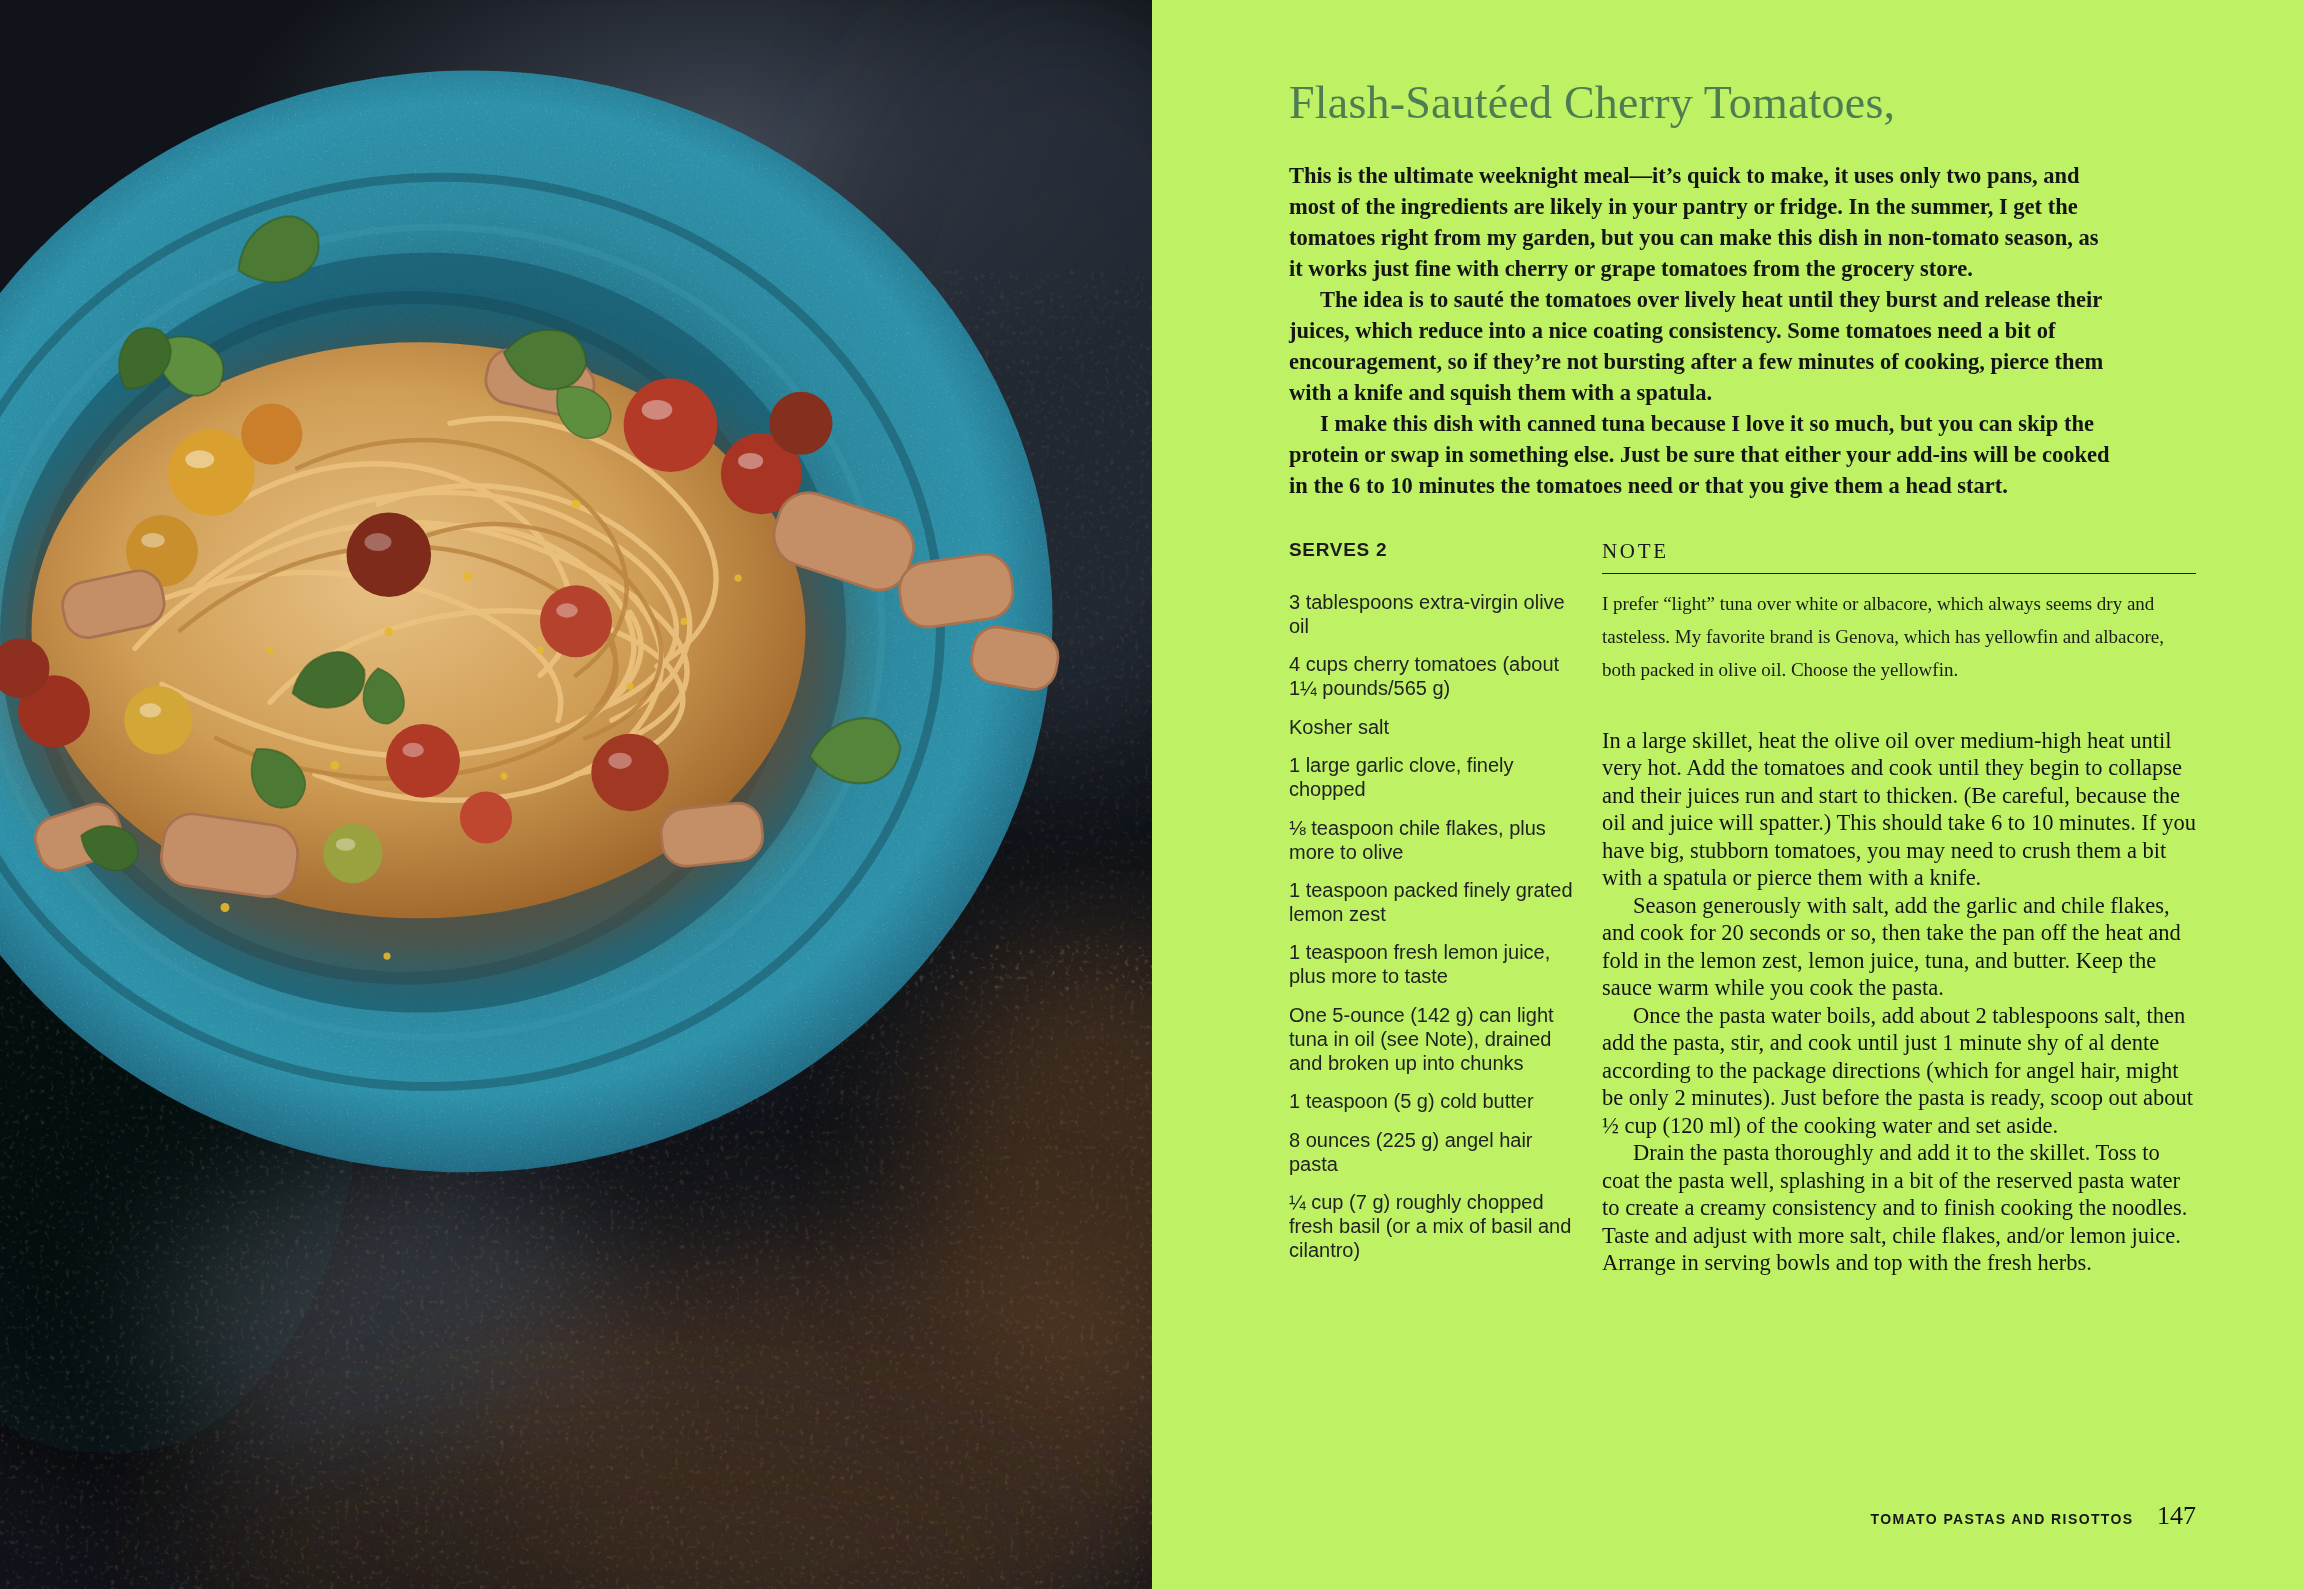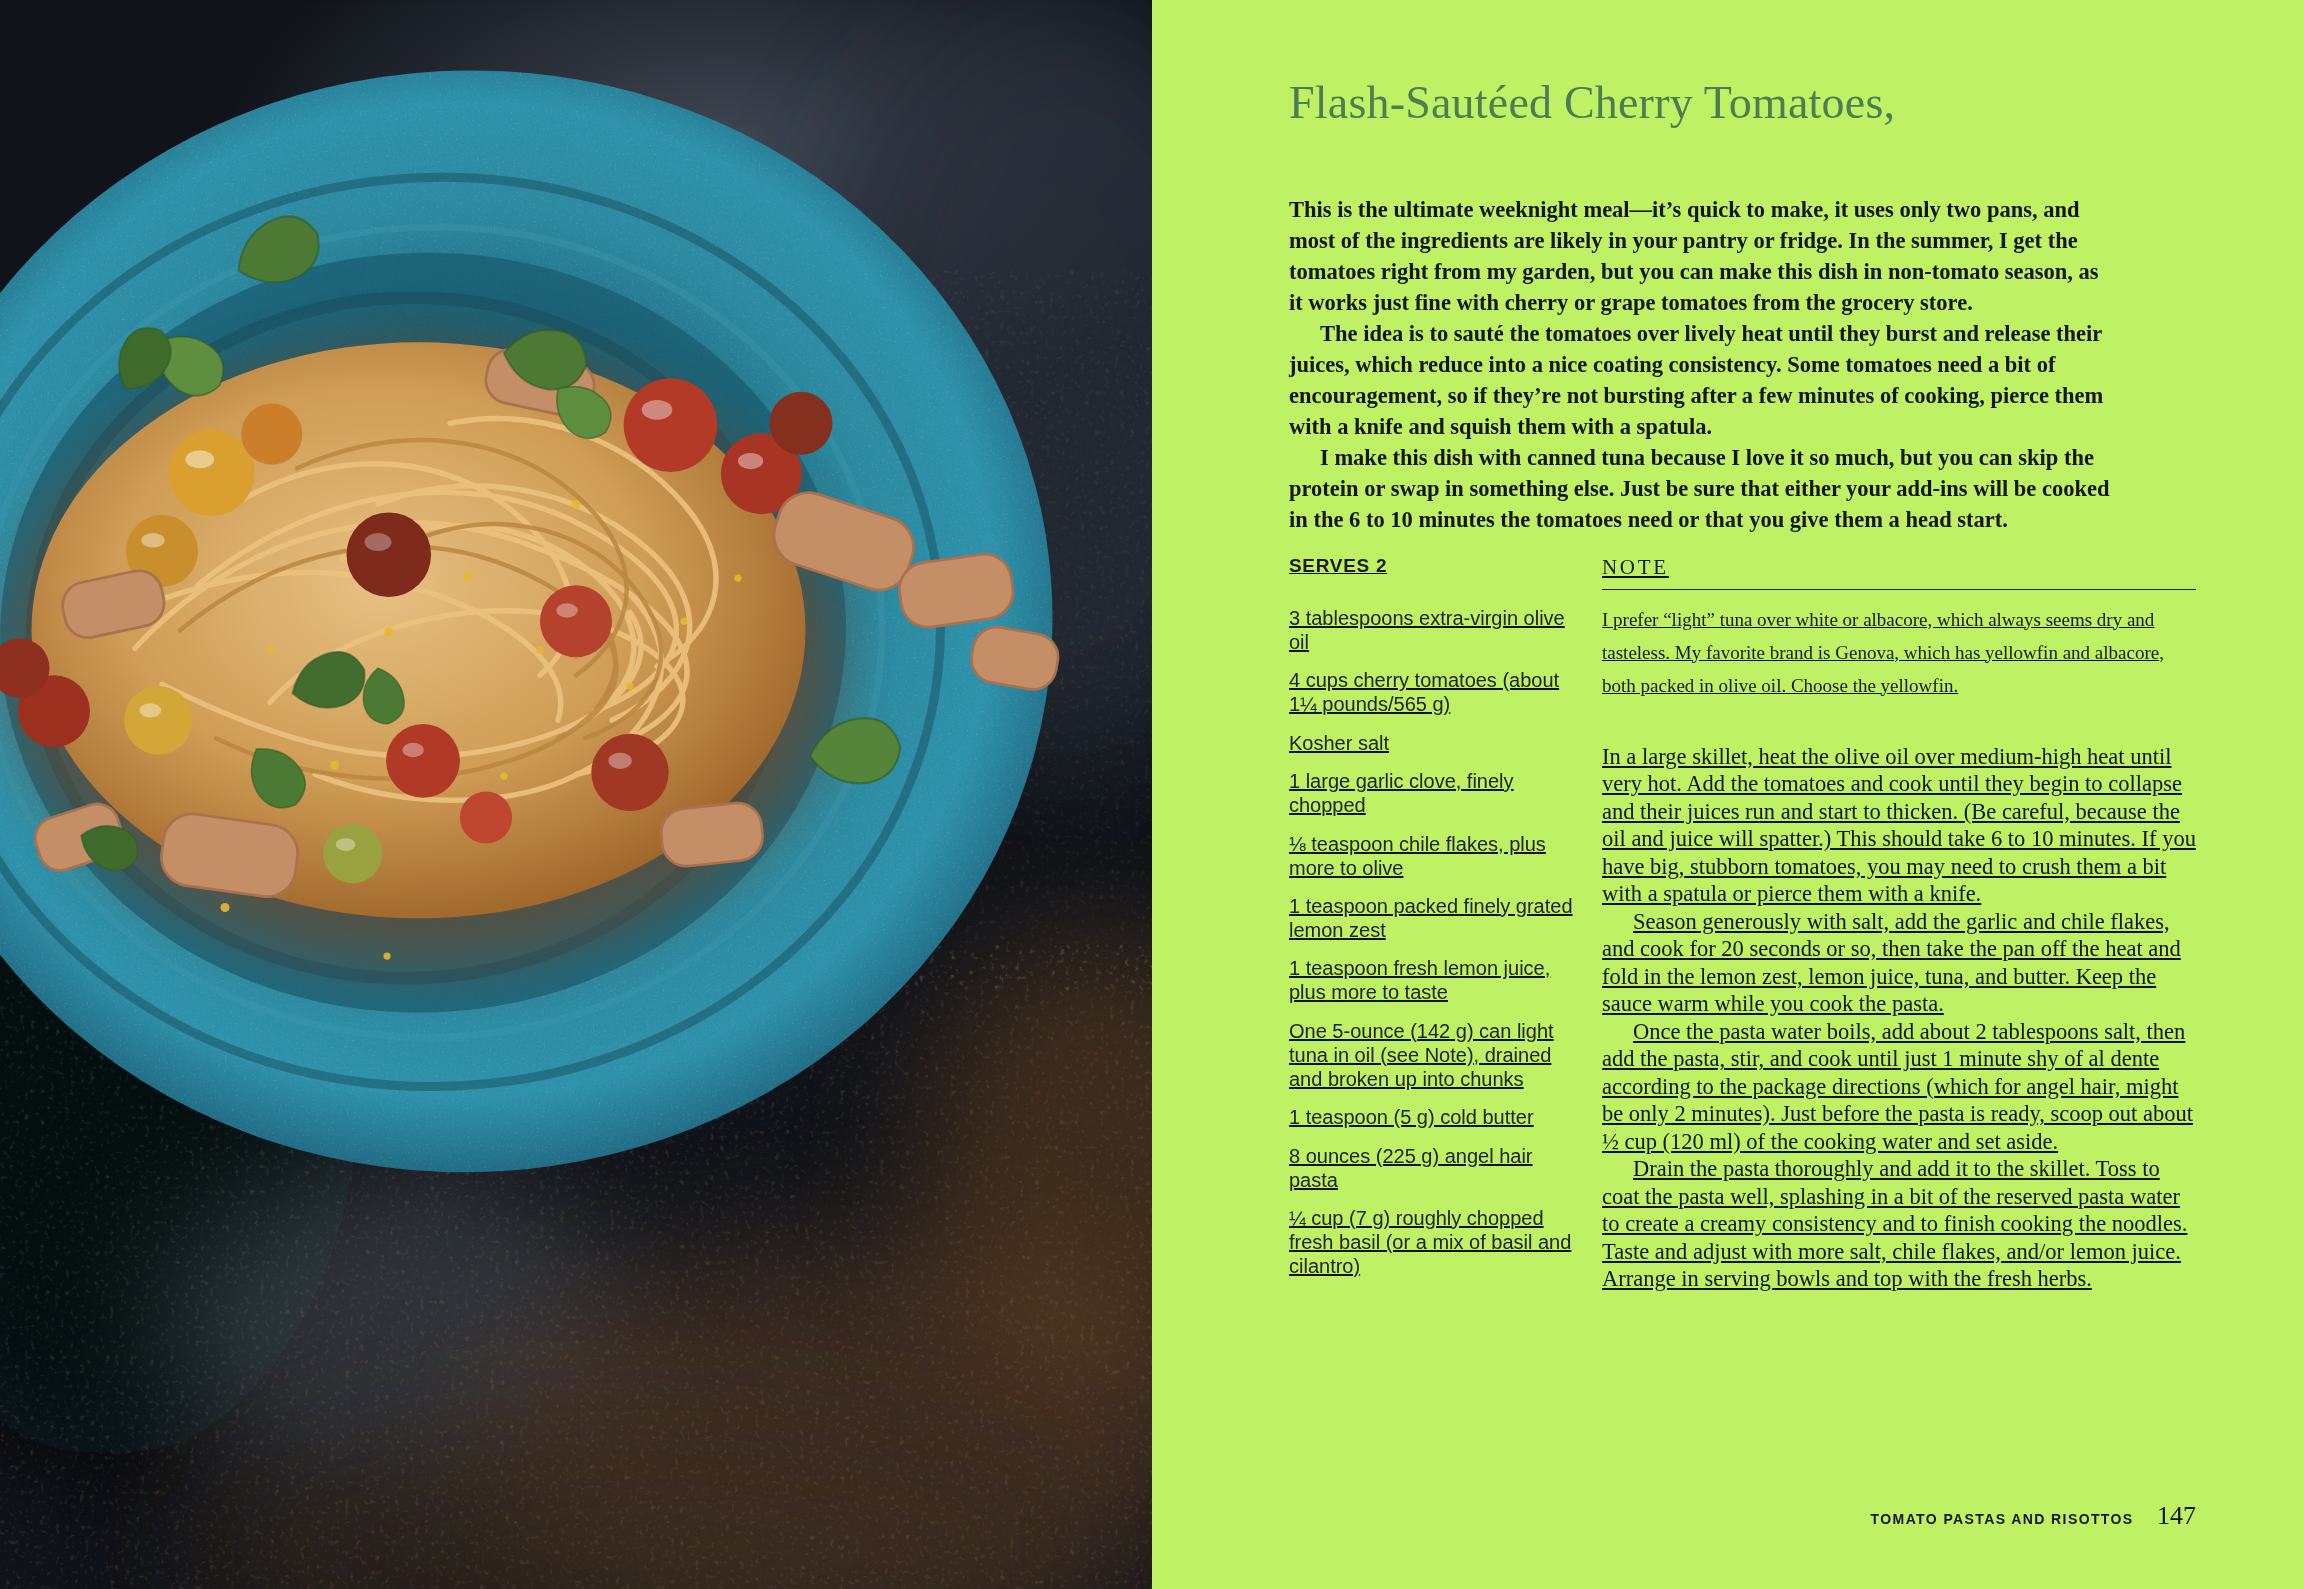--- a/index.html
+++ b/index.html
@@ -10,24 +10,24 @@
   
   .photo-panel { position:relative; width:1152px; height:1590px; background:#101318; overflow:hidden; flex:none; }
   .photo-panel svg { display:block; }
 
   
   .page { position:relative; width:1152px; height:1590px; background:#bef264; flex:none; }
   .content { position:absolute; left:137px; right:108px; top:0; }
 
   .title { margin-top:76px; font-size:46px; line-height:54px; font-weight:400; color:#4f7d52; letter-spacing:0.2px; }
 
-  .intro { margin-top:64px; width:828px; font-size:22.5px; line-height:31px; font-weight:700; color:#151515; }
+  .intro { margin-top:30px; width:828px; font-size:22.5px; line-height:31px; font-weight:700; color:#151515; }
   .intro p + p { text-indent:31px; }
 
-  .cols { display:flex; margin-top:20px;text-decoration:underline; }
+  .cols { display:flex; margin-top:38px; }
   .col-ingredients { width:297px; flex:none; font-family:"Liberation Sans", sans-serif; }
   .serves { font-size:19px; font-weight:700; letter-spacing:0.7px; color:#1c1c1c; margin-bottom:29px; }
   .ingredient { font-size:20px; line-height:24px; color:#222; margin-bottom:14.4px; }
 
   .col-method { width:594px; margin-left:16px; flex:none; }
   .note-heading { font-size:21px; letter-spacing:2.7px; color:#1a1a1a; padding-bottom:9px; border-bottom:1.8px solid #1f1f1f; }
   .note-body { margin-top:12.6px; font-size:19px; line-height:33px; color:#1a1a1a; }
   .method { margin-top:41px; font-size:22.5px; line-height:27.5px; color:#141414; }
   .method p + p { text-indent:31px; }
 

